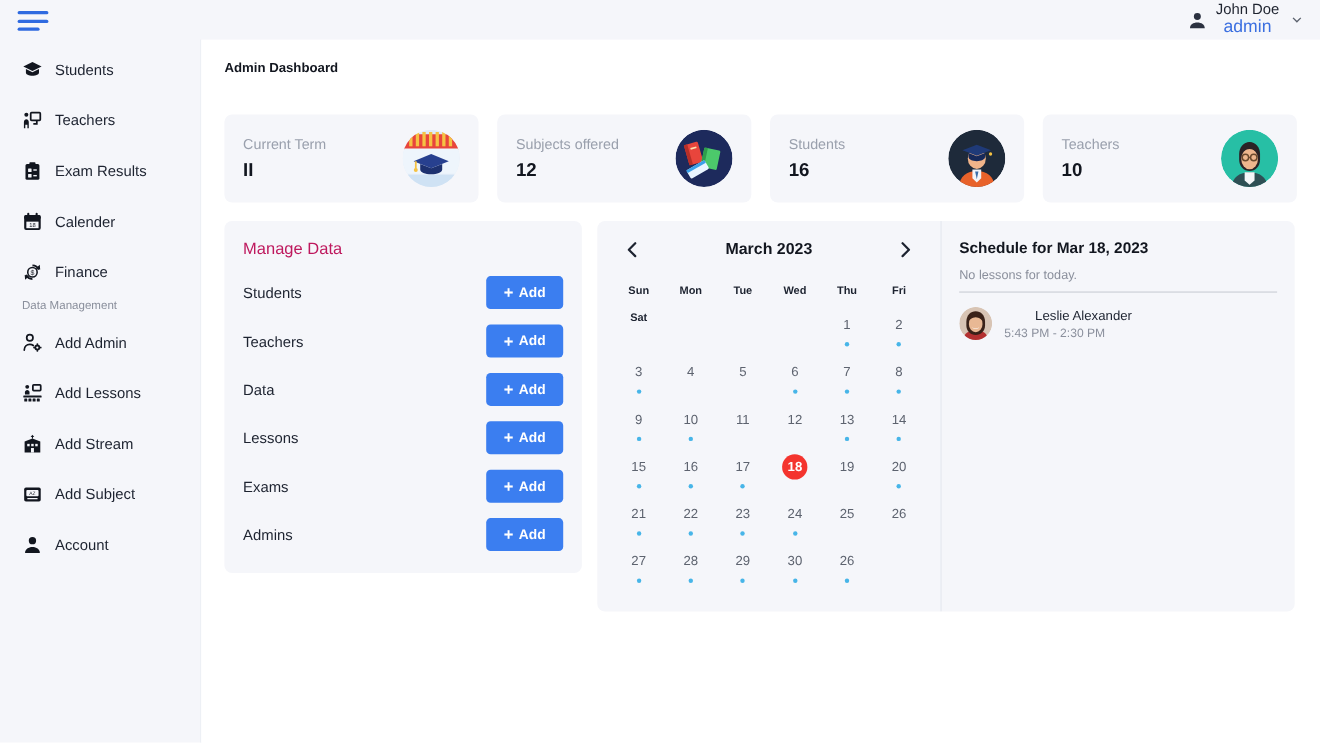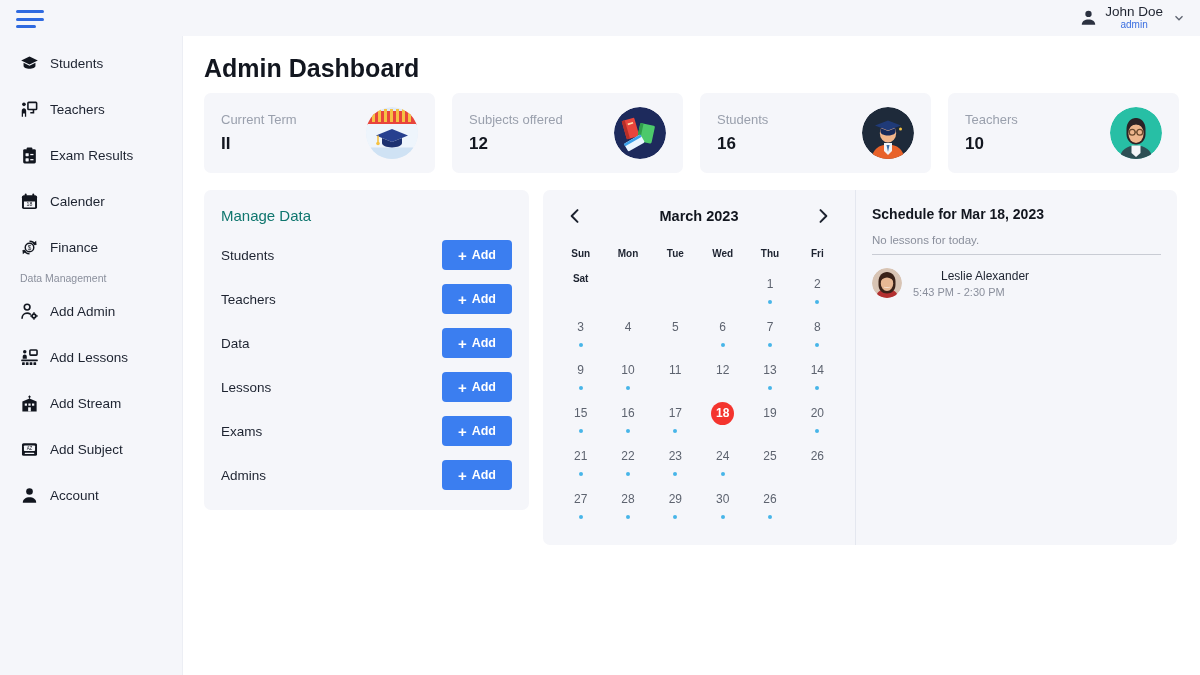--- a/index.html
+++ b/index.html
@@ -15,21 +15,21 @@
     position: absolute; top: 0; left: 0; width: 1200px; height: 36px;
     background: #f5f6fa;
     display: flex; align-items: center; justify-content: flex-end;
     padding-right: 14px;
     z-index: 5;
   }
   .user-chip { display: flex; align-items: center; gap: 7px; }
   .user-avatar-icon { width: 19px; height: 19px; display: block; }
   .user-text { display: flex; flex-direction: column; align-items: center; line-height: 1.05; text-align: right; }
   .user-name { font-size: 13.5px; color: #1f2430; }
-  .user-role { font-size: 10px; color: #3b6fe0; margin-top: 1px; }
+  .user-role { font-size: 16px; color: #3b6fe0; margin-top: 1px; }
   .chev { width: 14px; height: 14px; margin-left: 2px; }
 
   
   .hamburger {
     position: absolute; top: 8px; left: 16px; width: 30px; height: 22px;
     display: flex; flex-direction: column; justify-content: space-between;
     padding: 2px 0; cursor: pointer; z-index: 10;
   }
   .hamburger span { display: block; height: 3px; border-radius: 2px; background: #2f6ae0; }
   .hamburger span:nth-child(1) { width: 28px; }
@@ -58,40 +58,40 @@
   }
 
   
   .main {
     position: absolute; top: 36px; left: 183px;
     width: 1017px; height: 639px;
     background: #ffffff;
     padding: 18px 21px 0 21px;
     overflow: hidden;
   }
-  .page-title { font-size: 25px; font-weight: bold; color: #12161f; margin-bottom: 10px; }
+  .page-title { font-size: 12px; font-weight: bold; color: #12161f; margin-bottom: 36px; }
 
   
   .stats { display: flex; gap: 17px; margin-bottom: 17px; }
   .stat-card {
     flex: 1; height: 80px; background: #f5f6fa; border-radius: 7px;
     display: flex; align-items: center; justify-content: space-between;
     padding: 0 17px;
   }
   .stat-label { font-size: 13px; color: #9aa0ad; margin-bottom: 7px; }
   .stat-value { font-size: 17px; font-weight: bold; color: #12161f; }
   .stat-icon { width: 52px; height: 52px; border-radius: 50%; overflow: hidden; flex: 0 0 52px; }
 
   
   .content-row { display: flex; gap: 14px; align-items: flex-start; }
   .panel { background: #f5f6fa; border-radius: 7px; }
 
   
   .manage { width: 325px; padding: 17px 17px 20px 17px; }
-  .manage-title { font-size: 15px; color: #0f766e; margin-bottom: 16px; }
+  .manage-title { font-size: 15px; color: #be185d; margin-bottom: 16px; }
   .manage-row {
     display: flex; align-items: center; justify-content: space-between;
     margin-bottom: 14px;
   }
   .manage-row:last-child { margin-bottom: 0; }
   .manage-name { font-size: 13.5px; color: #1d2330; }
   .add-btn {
     display: inline-flex; align-items: center; gap: 5px;
     background: #3b7ef0; color: #fff; border: none; border-radius: 4px;
     height: 30px; padding: 0 16px; font-size: 12.5px; font-weight: bold;

